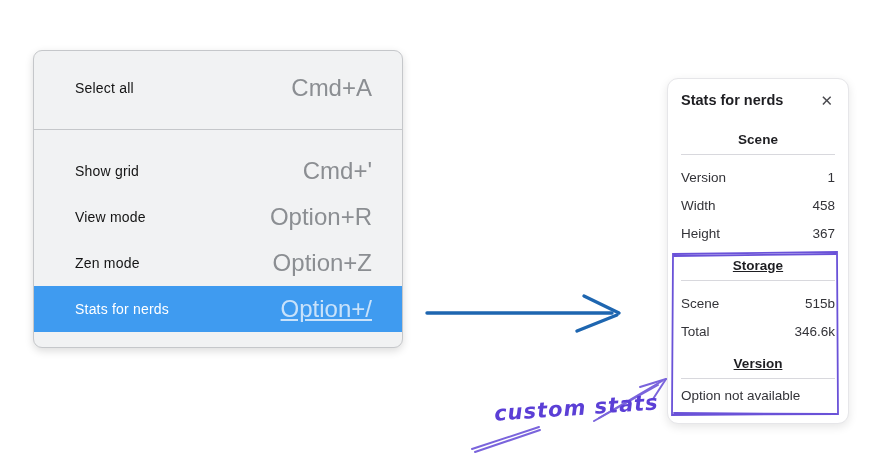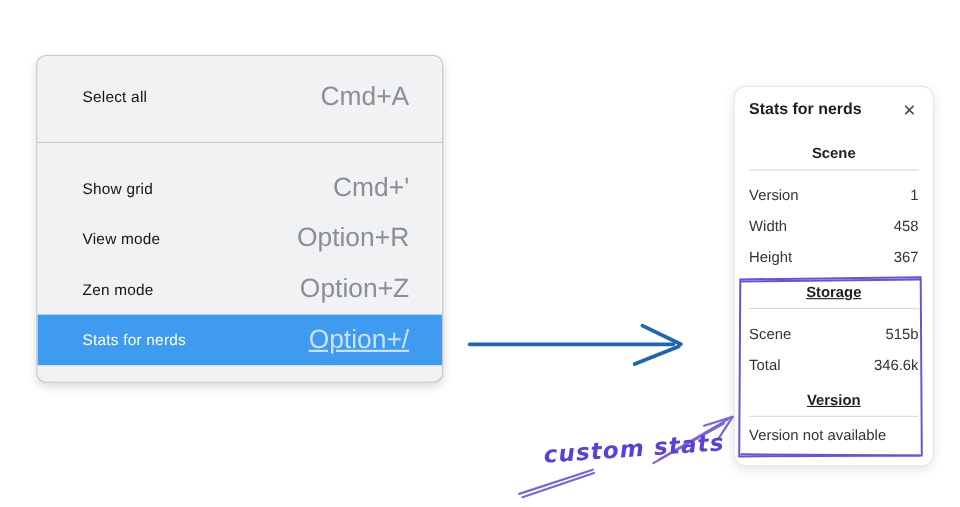--- a/index.html
+++ b/index.html
@@ -104,21 +104,21 @@
       <span>Scene</span>
       <span>515b</span>
     </div>
     <div class="stat-row">
       <span>Total</span>
       <span>346.6k</span>
     </div>
 
     <div class="sec-h tight">Version</div>
     <div class="sec-div"></div>
-    <div class="note-row">Version not available</div>
+    <div class="note-row">Option not available</div>
   </div>
 
   <svg class="overlay" viewBox="0 0 873 461" xmlns="http://www.w3.org/2000/svg">
 
     <g stroke="#1e66b0" stroke-width="3.4" fill="none" stroke-linecap="round">
       <path d="M427,313 L612,313"></path>
       <path d="M584,296 L619,313"></path>
       <path d="M577,331 L617,315"></path>
     </g>
 

